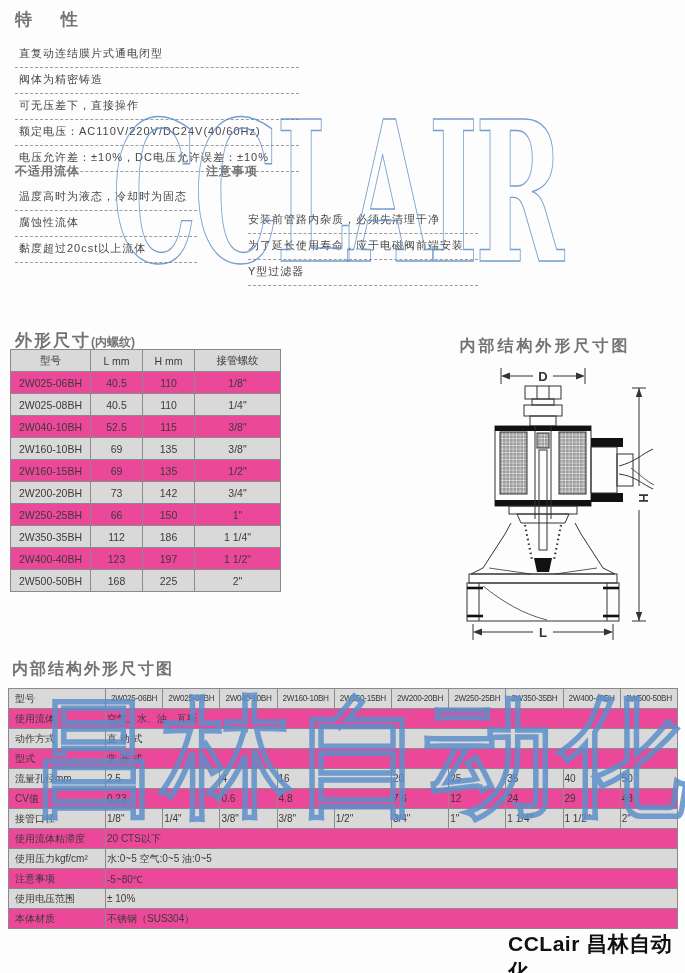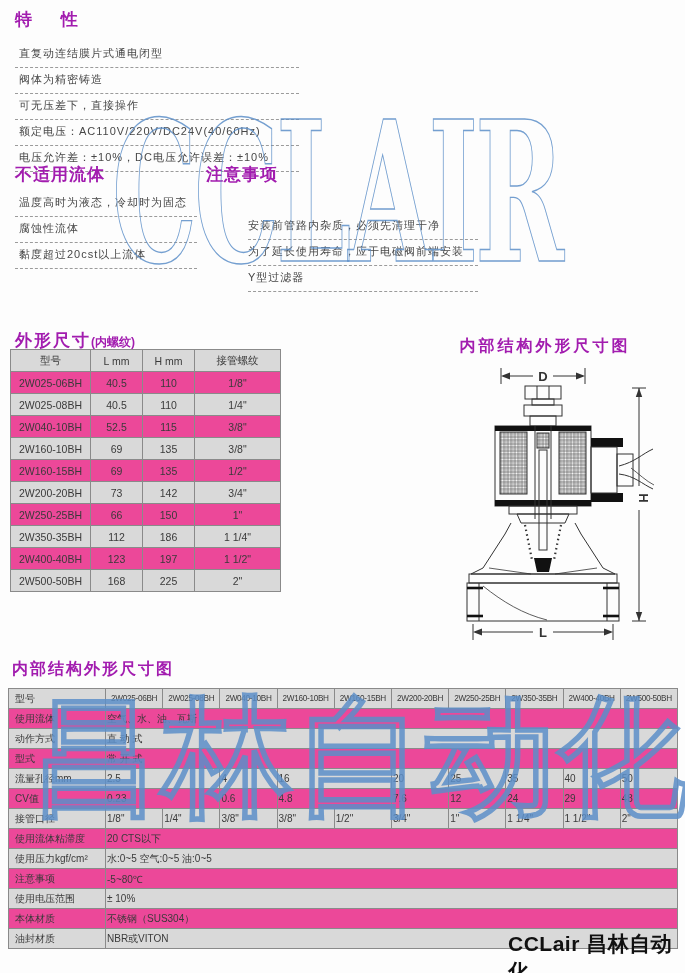--- a/index.html
+++ b/index.html
@@ -3,37 +3,37 @@
 <meta charset="utf-8">
 <style>
   * { box-sizing: border-box; }
   html,body { margin:0; padding:0; }
   body {
     width:685px; height:973px; position:relative; overflow:hidden;
     background:#fdfdfd; color:#3a3a3a;
     font-family:"Liberation Sans", sans-serif;
   }
   .abs { position:absolute; }
-  h1,h2 { margin:0; font-weight:bold; color:#a21caf; }
+  h1,h2 { margin:0; font-weight:bold; color:#737373; }
 
   
   .dash-list { list-style:none; margin:0; padding:0; }
   .dash-list li {
     font-size:11px; color:#474747; letter-spacing:1px;
     padding:4px 0 6px 4px;
     border-bottom:1px dashed #9b9b9b;
     white-space:nowrap;
   }
 
   #features { left:15px; top:8px; width:284px; }
   #features h1 { font-size:17px; letter-spacing:12px; margin-bottom:11px; }
 
   #unsuitable { left:15px; top:163px; width:182px; }
   #precautions { left:206px; top:163px; width:272px; }
-  #unsuitable h2, #precautions h2 { font-size:17px; margin-bottom:5px; letter-spacing:1px; }
+  #unsuitable h2, #precautions h2 { font-size:12px; margin-bottom:5px; letter-spacing:1px; }
   #precautions .dash-list { padding-left:42px;margin-top:28px; }
   #precautions .dash-list li { padding-left:0; }
 
   
   #dims-title { left:15px; top:321px; font-size:17px; letter-spacing:2px;margin-top:8px; }
   #dims-title .suffix { font-size:12px; letter-spacing:0; font-weight:bold; }
   table { border-collapse:collapse; background:#ec4899; }
   th,td { border:1px solid #8a8a8a; font-weight:normal; }
   #dims-table { left:10px; top:349px; width:270px; font-size:10.5px; table-layout:fixed; }
   #dims-table th, #dims-table td { height:22px; text-align:center; padding:0 2px; }
@@ -365,22 +365,18 @@
         <td colspan="10">-5~80℃</td>
       </tr>
       <tr class="gray">
         <th class="rowlabel">使用电压范围</th>
         <td colspan="10">± 10%</td>
       </tr>
       <tr>
         <th class="rowlabel">本体材质</th>
         <td colspan="10">不锈钢（SUS304）</td>
       </tr>
-      <tr class="gray">
-        <th class="rowlabel">油封材质</th>
-        <td colspan="10">NBR或VITON</td>
-      </tr>
     </tbody>
 </table>
 
 <div class="wm" id="wm-bottom">昌林自动化</div>
 
 <div class="abs" id="brand">CCLair 昌林自动化</div>
 
 </body></html>

